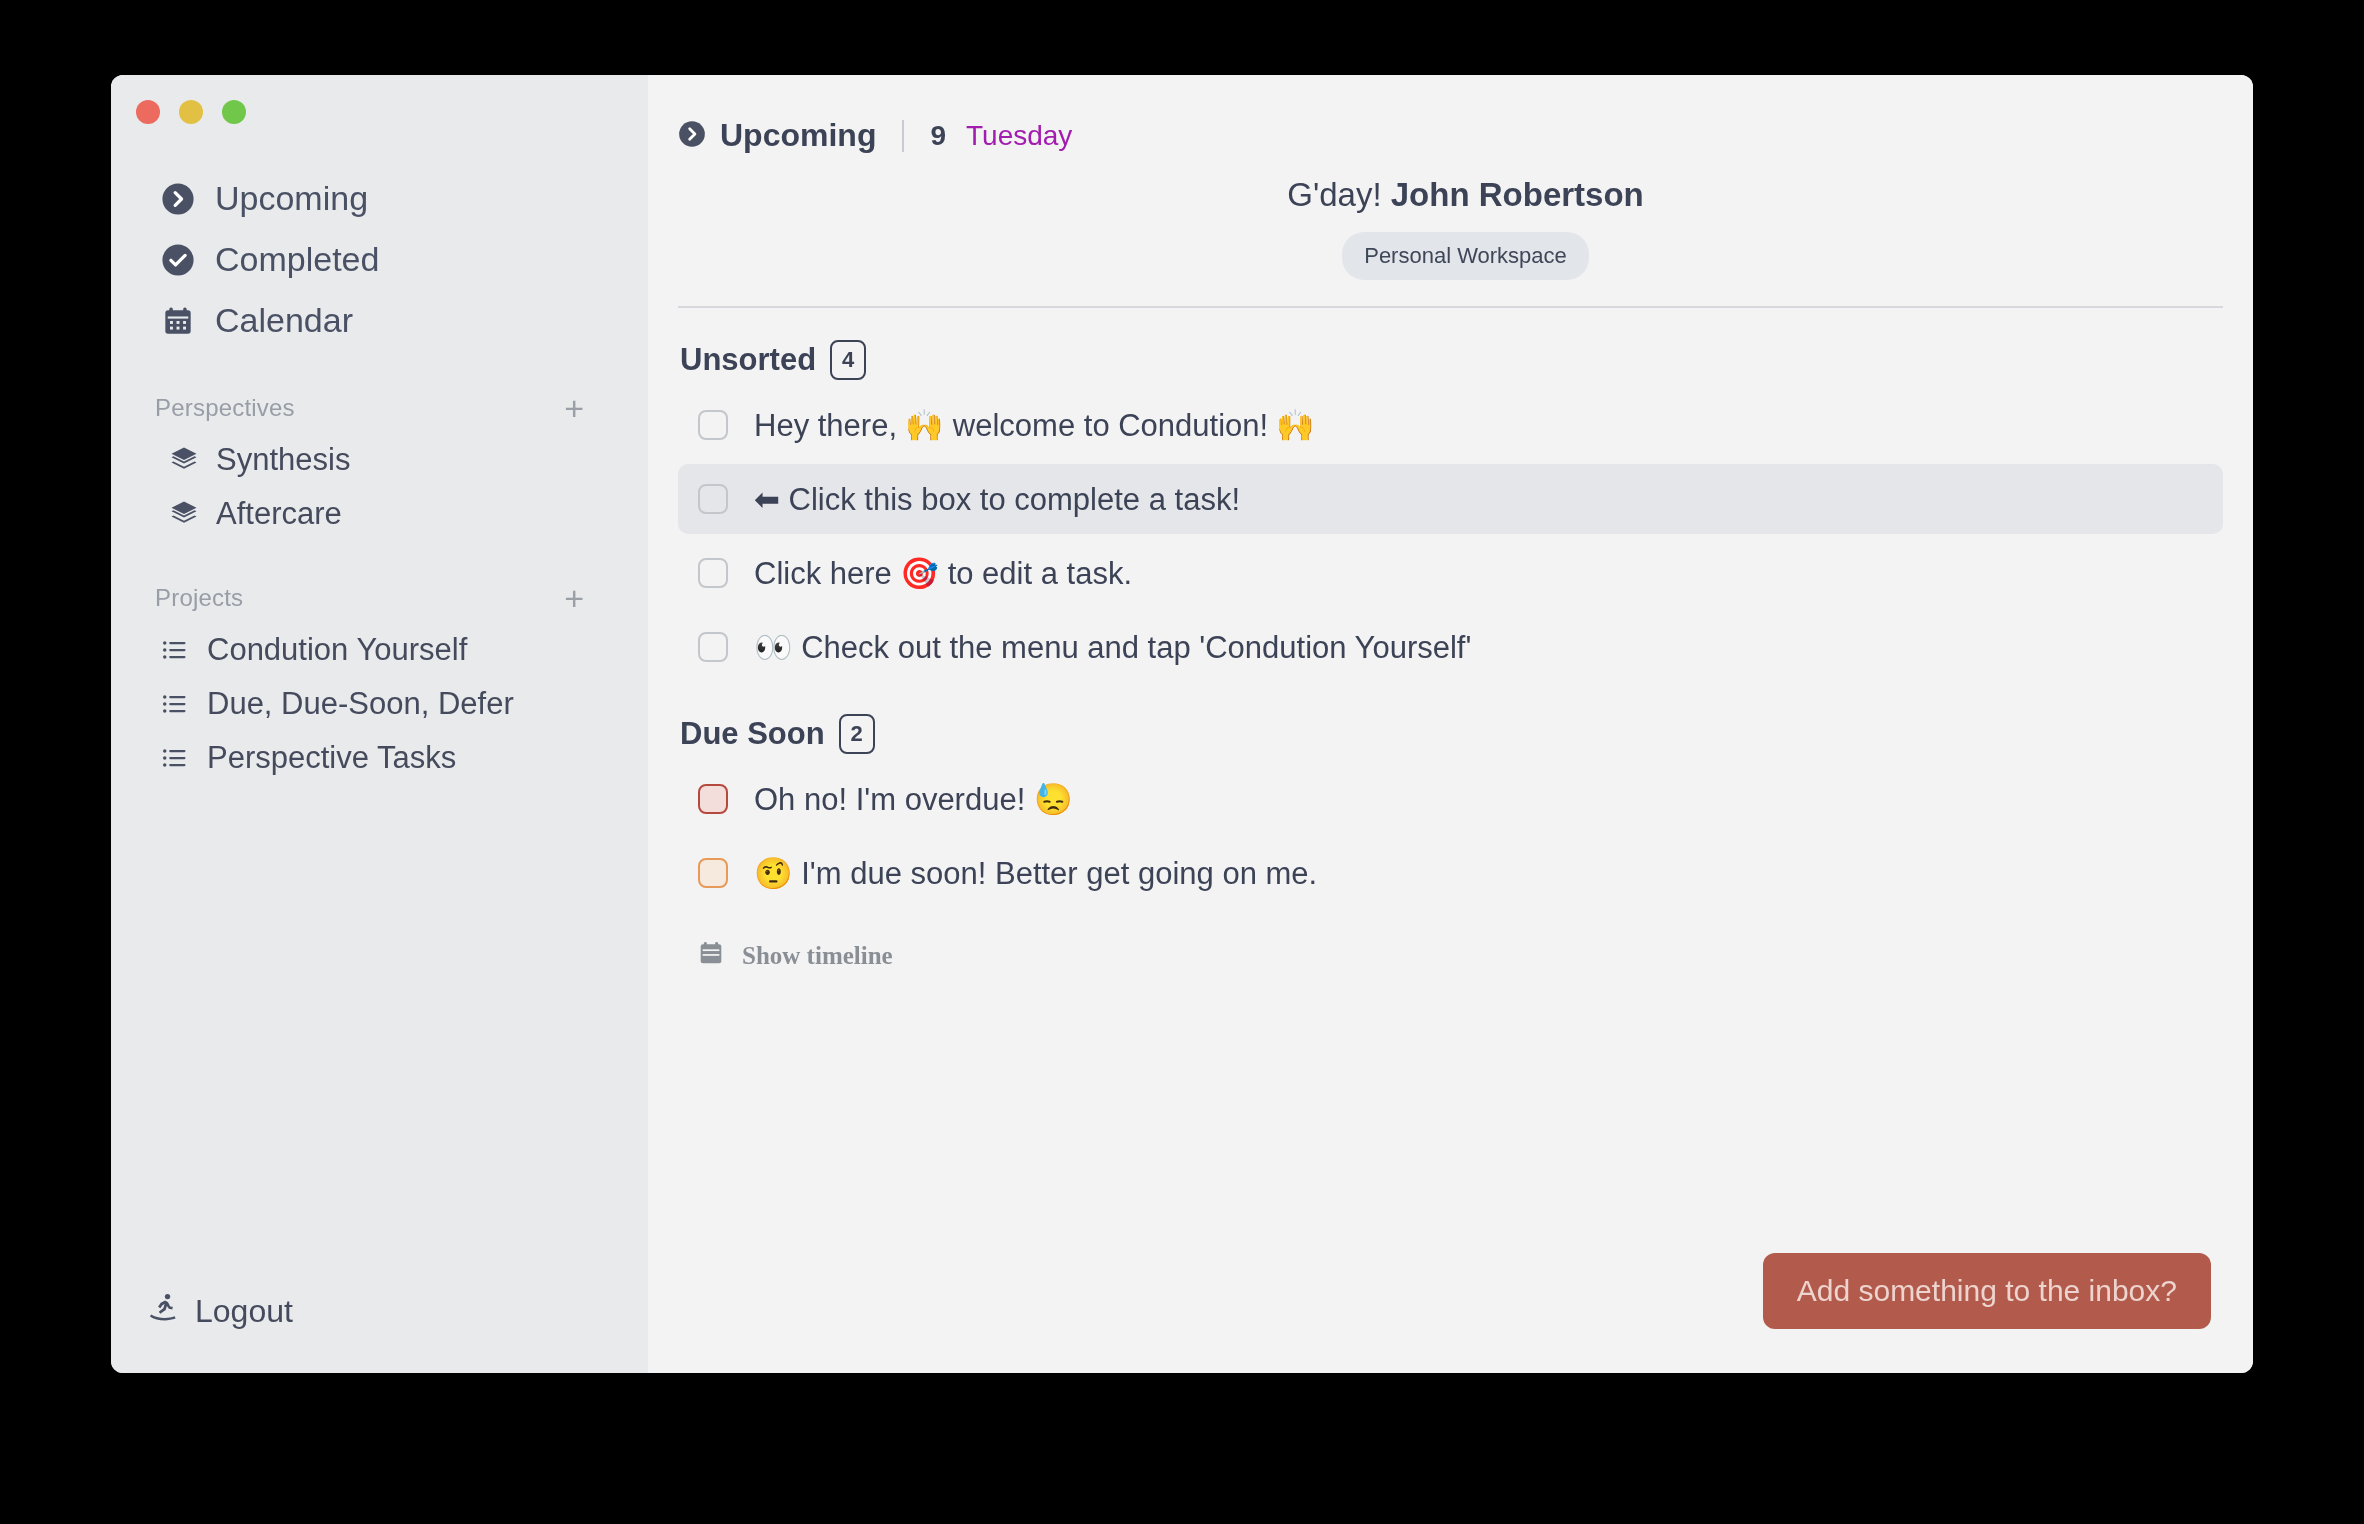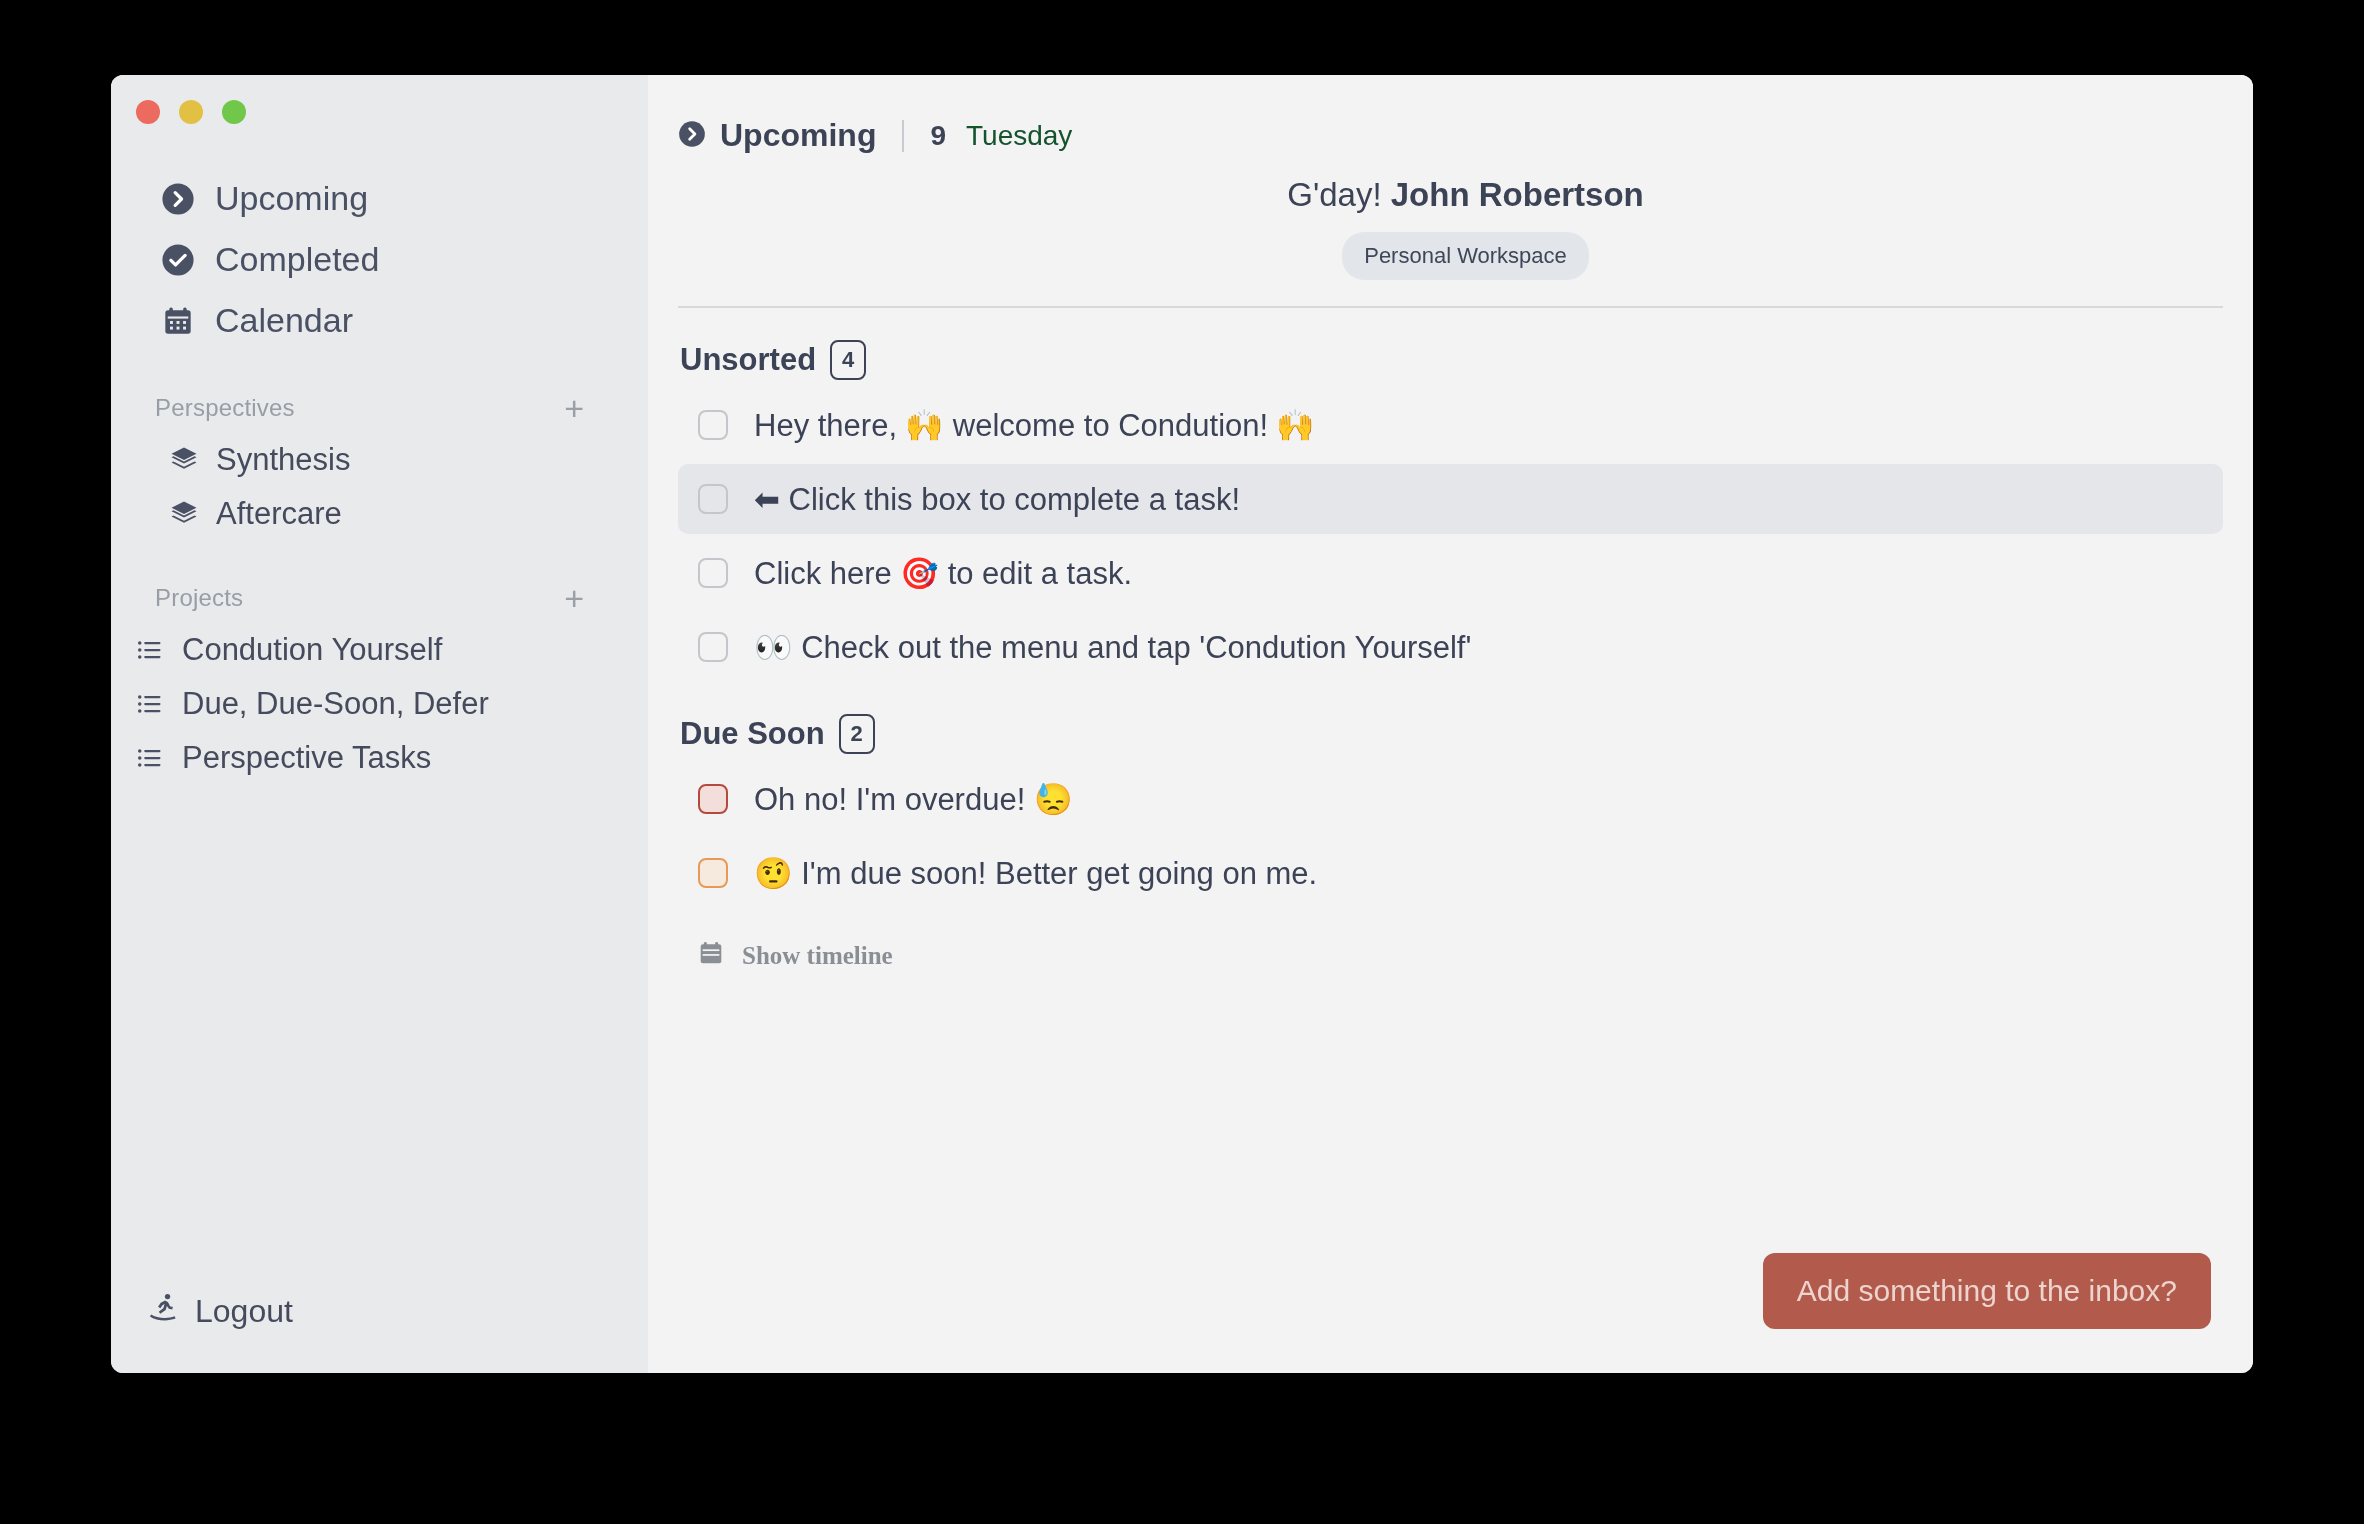--- a/index.html
+++ b/index.html
@@ -88,21 +88,21 @@
     padding: 9px 0 9px 58px;
     color: #454b5c;
     font-size: 31px;
     cursor: pointer;
   }
   .sub-item .glyph {
     width: 30px; height: 30px;
     display: inline-flex; align-items: center; justify-content: center;
     flex: none;
   }
-  .project-item { padding-left: 24px; }
+  .project-item { padding-left: 49px; }
 
   .sidebar-spacer { flex: 1; }
   .logout {
     display: flex;
     align-items: center;
     gap: 16px;
     padding: 0 0 42px 36px;
     color: #454b5c;
     font-size: 32px;
     cursor: pointer;
@@ -129,21 +129,21 @@
     font-size: 32px;
     font-weight: bold;
     color: #3c4356;
   }
   .vdiv {
     width: 2px; height: 32px;
     background: #c8cbd0;
     margin: 0 12px;
   }
   .date-num { font-size: 28px; font-weight: bold; color: #3c4356; }
-  .date-day { font-size: 28px; color: #14532d; margin-left: 6px; }
+  .date-day { font-size: 28px; color: #a21caf; margin-left: 6px; }
 
   .greet-row {
     display: flex;
     align-items: center;
     gap: 18px;
     margin-top: 22px;
     flex-direction: column;
   }
   .greet-text { font-size: 33px; color: #3c4356; }
   .greet-text b { font-weight: bold; }

